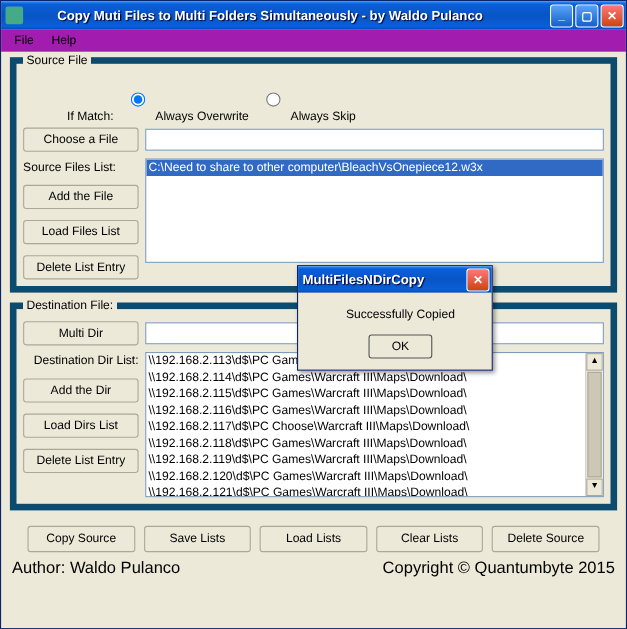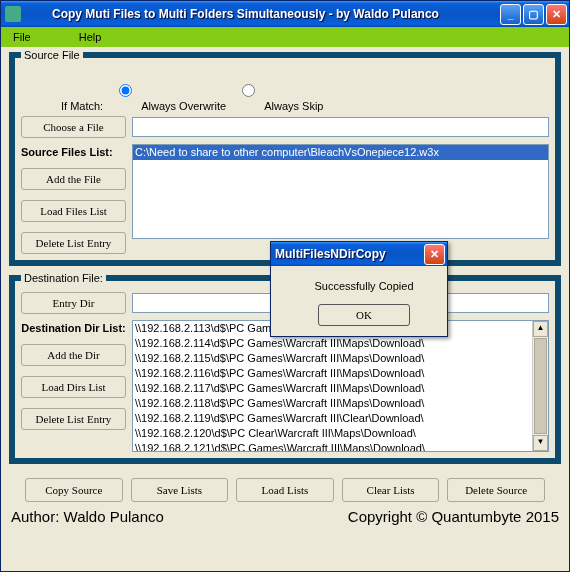--- a/index.html
+++ b/index.html
@@ -43,26 +43,25 @@
   border: 1px solid #fff;
   border-radius: 3px;
   display: flex; align-items: center; justify-content: center;
   color: white; font-weight: bold; font-size: 11px;
   cursor: pointer;
 }
 .win-btn.min, .win-btn.max { background: linear-gradient(to bottom,#5aa3f7,#1260cb); }
 .win-btn.close { background: linear-gradient(to bottom,#f77,#c41); }
 .menubar {
   height: 20px;
-  background: #84cc16;
+  background: #a21caf;
   display: flex;
   align-items: center;
   padding: 0 4px;
   font-size: 11px;
-  gap: 32px;
 }
 .menu-item { padding: 2px 8px; cursor: pointer; }
 .content { padding: 2px 8px 4px 8px; }
 fieldset {
   border: 6px solid #0c4a6e;
   margin-bottom: 6px;
   padding: 4px 6px 6px 6px;
 }
 legend { font-size: 11px; padding: 0 3px; }
 .row { display: flex; align-items: center; margin: 4px 0; gap: 6px; }
@@ -70,21 +69,21 @@
 label.lbl { font-size: 11px; margin-top: 31px; }
 input[type=radio] { margin: 0 3px 0 10px; vertical-align: middle; }
 .btn {
   background: #ece9d8;
   border: 1px solid #aca899;
   border-radius: 3px;
   font-size: 11px;
   height: 22px;
   padding: 0 6px;
   cursor: pointer;
-  font-family: Liberation Serif, serif;
+  font-family: Liberation Sans, sans-serif;
 }
 .btn.wide { width: 105px; }
 .txt-input {
   flex: 1;
   height: 20px;
   border: 1px solid #7f9db9;
   background: white;
   font-size: 11px;
   padding: 0 2px;
 }
@@ -98,40 +97,40 @@
   position: relative;
 }
 .list-row {
   padding: 1px 2px;
   white-space: nowrap;
   font-size: 11px;
   line-height: 13px;
 }
 .list-row.selected { background: #316ac5; color: white; }
 .two-col { display: flex; gap: 6px; align-items: flex-start; }
-.col-label { width: 105px; text-align: right; font-size: 11px; padding-top: 2px; font-weight: bold; }
+.col-label { width: 105px; text-align: right; font-size: 11px; padding-top: 2px; }
 .bottom-row { display: flex; gap: 8px; justify-content: space-between; padding: 4px 24px; }
 .bottom-row .btn { flex: 1; height: 24px; }
 .footer { display: flex; justify-content: space-between; padding: 2px 10px 4px 10px; font-size: 15px; }
 
 .dialog {
   position: absolute;
   left: 270px; top: 241px;
   width: 178px;
   border: 1px solid #0a246a;
   background: #ece9d8;
   box-shadow: 2px 2px 4px rgba(0,0,0,0.4);
 }
 .dialog .titlebar { height: 24px; font-size: 12px; }
 .dialog-body {
   padding: 14px 0 10px 10px;
   text-align: center;
   font-size: 11px;
 }
-.dialog-body .btn { width: 92px; margin-top: 12px; border: 1px solid #555; }
+.dialog-body .btn { width: 58px; margin-top: 12px; border: 1px solid #555; }
 .scrollbar-v {
   position: absolute; right: 0; top: 0; bottom: 0; width: 16px;
   background: #f1efe2;
   border-left: 1px solid #ccc;
   display: flex; flex-direction: column;
 }
 .sb-btn { height: 16px; background: #ece9d8; border: 1px solid #aca899; font-size: 8px; text-align: center; line-height: 12px; }
 .sb-thumb { flex: 1; background: #cdc7b6; margin: 1px; border: 1px solid #aca899; }
 </style>
 </head>
@@ -174,39 +173,39 @@
         </div>
         <div class="listbox" style="height:95px;" id="source-list">
             <div class="list-row selected">C:\Need to share to other computer\BleachVsOnepiece12.w3x</div>
           </div>
       </div>
     </fieldset>
 
     <fieldset>
       <legend>Destination File:</legend>
       <div class="row">
-        <button class="btn wide">Entry Dir</button>
+        <button class="btn wide">Multi Dir</button>
         <input class="txt-input" style="">
       </div>
       <div class="two-col" style="margin-top:6px;">
         <div class="side-col">
-          <div class="col-label" style="text-align:center;">Destination Dir List:</div>
+          <div class="col-label" style="text-align:right;">Destination Dir List:</div>
           <button class="btn wide">Add the Dir</button>
           <button class="btn wide">Load Dirs List</button>
           <button class="btn wide">Delete List Entry</button>
         </div>
         <div class="listbox" style="height:132px;" id="dest-list">
           <div class="list-row">\\192.168.2.113\d$\PC Games\Warcraft III\Maps\Download\</div>
             <div class="list-row">\\192.168.2.114\d$\PC Games\Warcraft III\Maps\Download\</div>
             <div class="list-row">\\192.168.2.115\d$\PC Games\Warcraft III\Maps\Download\</div>
             <div class="list-row">\\192.168.2.116\d$\PC Games\Warcraft III\Maps\Download\</div>
-            <div class="list-row">\\192.168.2.117\d$\PC Games\Warcraft III\Maps\Download\</div>
+            <div class="list-row">\\192.168.2.117\d$\PC Choose\Warcraft III\Maps\Download\</div>
             <div class="list-row">\\192.168.2.118\d$\PC Games\Warcraft III\Maps\Download\</div>
-            <div class="list-row">\\192.168.2.119\d$\PC Games\Warcraft III\Clear\Download\</div>
-            <div class="list-row">\\192.168.2.120\d$\PC Clear\Warcraft III\Maps\Download\</div>
+            <div class="list-row">\\192.168.2.119\d$\PC Games\Warcraft III\Maps\Download\</div>
+            <div class="list-row">\\192.168.2.120\d$\PC Games\Warcraft III\Maps\Download\</div>
             <div class="list-row">\\192.168.2.121\d$\PC Games\Warcraft III\Maps\Download\</div>
             <div class="scrollbar-v">
             <div class="sb-btn">▲</div>
             <div class="sb-thumb"></div>
             <div class="sb-btn">▼</div>
           </div>
         </div>
       </div>
     </fieldset>
   </div>

